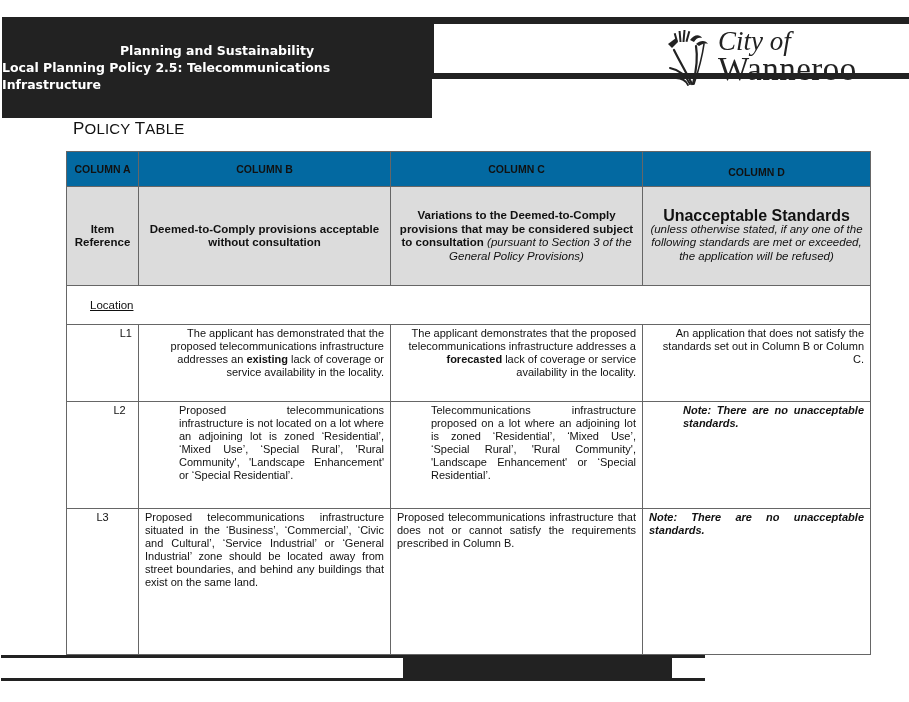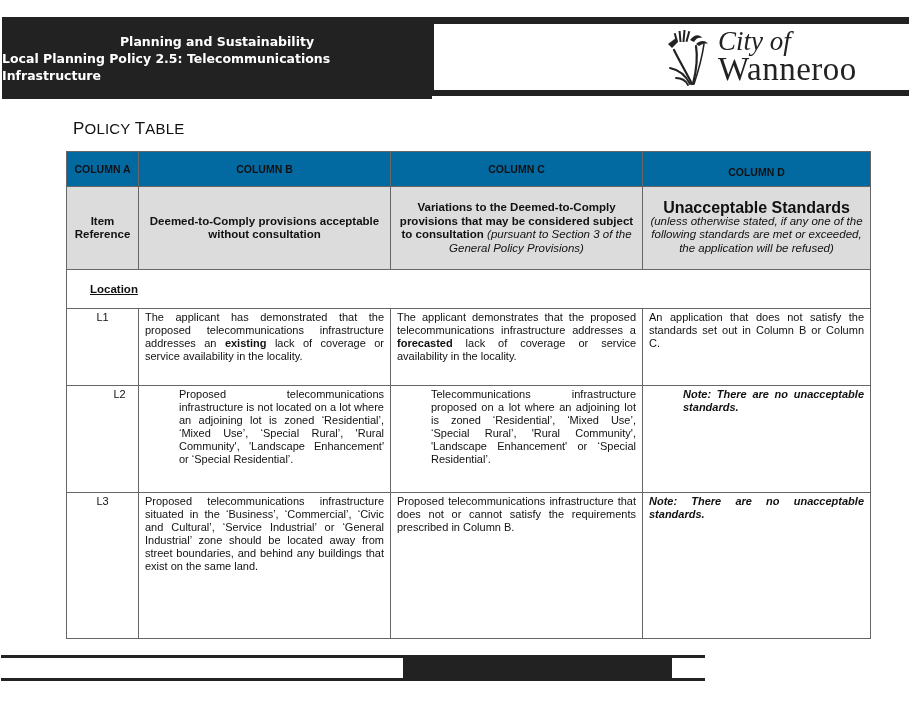--- a/index.html
+++ b/index.html
@@ -1,47 +1,47 @@
 <!DOCTYPE html>
 <html><head>
   <meta charset="utf-8">
   <style>
     html, body { margin: 0; padding: 0; background: #ffffff; }
     body { width: 909px; height: 702px; position: relative; overflow: hidden; font-family: "Liberation Sans", sans-serif; color: #111; }
 
     
-    .hdr-dark { position: absolute; left: 2px; top: 17px; width: 430px; height: 82px; background: #222222; color: #fff; display: flex; flex-direction: column; align-items: center; justify-content: center; font-family: "DejaVu Sans", sans-serif; font-weight: bold; font-size: 12.5px; line-height: 17px; }
+    .hdr-dark { position: absolute; left: 2px; top: 17px; width: 430px; height: 101px; background: #222222; color: #fff; display: flex; flex-direction: column; align-items: center; justify-content: center; font-family: "DejaVu Sans", sans-serif; font-weight: bold; font-size: 12.5px; line-height: 17px; }
     .hdr-dark .l1 { display: block; }
-    .hdr-right { position: absolute; left: 432px; top: 17px; width: 477px; height: 79px; background: #222222; }
+    .hdr-right { position: absolute; left: 432px; top: 17px; width: 477px; height: 62px; background: #222222; }
     .hdr-right .inner { position: absolute; left: 2px; top: 7px; right: 0; bottom: 6px; background: #fff; }
     .logo { position: absolute; left: 232px; top: 4px; display: flex; align-items: center; }
     .logo svg { width: 50px; height: 58px; }
     .logo-text { font-family: "Liberation Serif", serif; color: #222; margin-left: 2px; line-height: 1; }
     .logo-text .city { font-size: 27px; font-style: italic; display: block; }
     .logo-text .wann { font-size: 33px; display: block; letter-spacing: 0.5px; margin-top: -2px; }
 
     
     .policy-title { position: absolute; left: 73px; top: 119px; font-family: "Liberation Sans", sans-serif; font-size: 15px; font-weight: normal; color: #111; font-variant: small-caps; letter-spacing: 0.2px; }
     .policy-title .big { font-size: 17px; }
 
     
     table.pt { position: absolute; left: 66px; top: 151px; width: 804px; border-collapse: collapse; table-layout: fixed; font-size: 11px; line-height: 13px; }
     table.pt td { border: 1.5px solid #666; vertical-align: top; padding: 2px 6px; }
     col.ca { width: 72px; } col.cb { width: 252px; } col.cc { width: 252px; } col.cd { width: 228px; }
     tr.colhead td { background: #0369a1; font-weight: bold; text-align: center; vertical-align: middle; height: 28px; padding: 0 4px; font-size: 10.5px; }
-    tr.subhead td { background: #dcdcdc; text-align: center; vertical-align: middle; height: 74px; padding: 4px 6px; font-size: 11.5px; line-height: 13.5px; }
+    tr.subhead td { background: #dcdcdc; text-align: center; vertical-align: middle; height: 74px; padding: 12px 6px; font-size: 11.5px; line-height: 13.5px; }
     tr.subhead .b { font-weight: bold; }
     tr.subhead .n { font-weight: normal; font-style: italic; }
     tr.section td { height: 38px; vertical-align: middle; padding: 0 6px; }
-    tr.section .sec { font-weight: bold; text-decoration: underline; font-size: 11.5px; padding-left: 17px; }
+    tr.section .sec { font-weight: normal; text-decoration: underline; font-size: 11.5px; padding-left: 17px; }
     td.ref { text-align: center; }
     td.just { text-align: justify; }
     td.note { font-weight: bold; font-style: italic; text-align: justify; }
     .u { font-weight: bold; }
-    tr.r1 td { height: 72px; }
+    tr.r1 td { height: 72px; text-align: right; }
     tr.r2 td { height: 102px; padding-left: 40px; }
     tr.r3 td { height: 141px; }
 
     
     .ft-line { position: absolute; left: 1px; width: 704px; height: 3px; background: #222; }
     .ft-line.top { top: 655px; }
     .ft-line.bot { top: 678px; }
     .ft-block { position: absolute; left: 403px; top: 656px; width: 269px; height: 24px; background: #222; }
   </style>
 </head>

